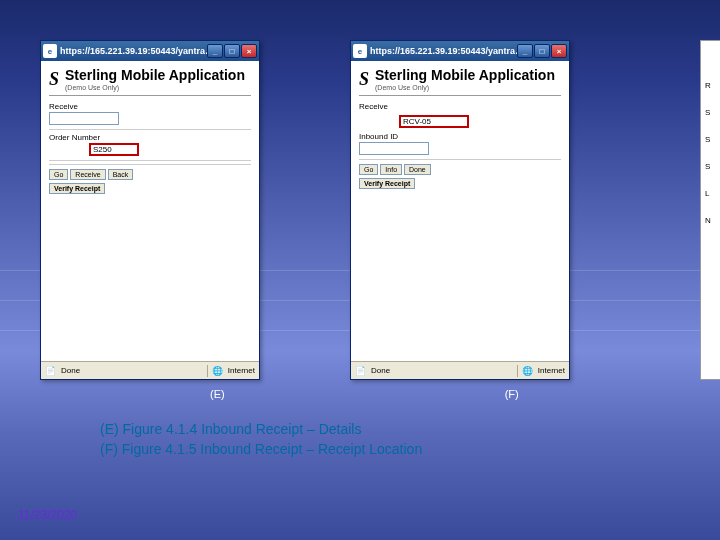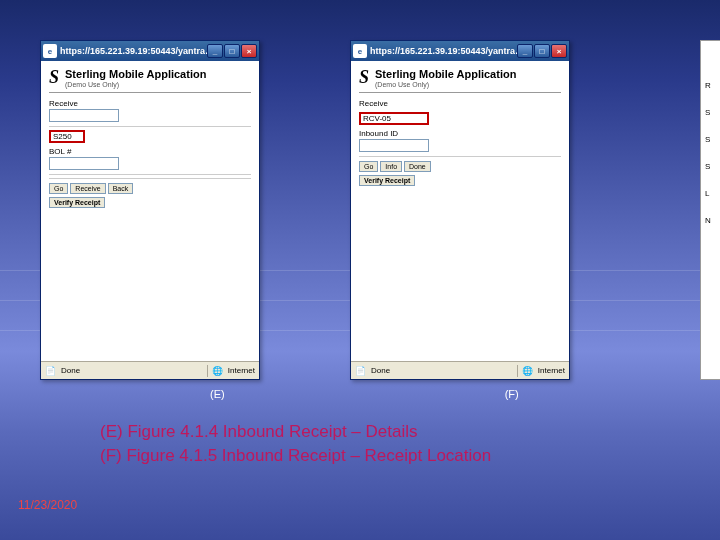--- a/index.html
+++ b/index.html
@@ -101,45 +101,46 @@
     font-style: italic;
     font-family: serif;
     font-weight: bold;
   }
   .app-title-block {
     display: flex;
     flex-direction: column;
     gap: 1px;
   }
   .app-title {
-    font-size: 11px;
+    font-size: 14px;
     font-weight: bold;
   }
   .app-subtitle {
     font-size: 7px;
     color: #555;
   }
   .form-row {
     margin-bottom: 4px;
   }
   .form-label {
     font-size: 8px;
     margin-bottom: 1px;
   }
   .form-input {
     border: 1px solid #7f9db9;
     height: 13px;
     padding: 0 2px;
     font-size: 8px;
     background: white;
   }
-  .input-small { width: 36px; }
+  .input-small { width: 50px; }
   .input-med { width: 70px; }
   .input-highlighted {
     border: 2px solid #c00000;
+    margin-left: 40px;
   }
   .hr {
     border: none;
     border-top: 1px solid #ccc;
     margin: 3px 0;
   }
   .btn-row {
     display: flex;
     gap: 2px;
     margin-top: 4px;
@@ -215,29 +216,29 @@
     display: flex;
     color: white;
     font-size: 11px;
   }
   .fig-label-e { margin-left: 170px; }
   .fig-label-f { margin-left: 280px; }
   .caption-block {
     position: absolute;
     top: 420px;
     left: 100px;
-    color: #be185d;
-    font-size: 17px;
+    color: #0369a1;
+    font-size: 14px;
     line-height: 1.4;
   }
   .footer-date {
     position: absolute;
-    bottom: 28px;
+    bottom: 18px;
     left: 18px;
-    color: #ef4444;
+    color: #6d28d9;
     font-size: 12px;
     text-align: right;
   }
 </style>
 </head>
 <body>
 
 <div class="ocean-line" style="top:270px"></div>
 <div class="ocean-line" style="top:300px"></div>
 <div class="ocean-line" style="top:330px"></div>
@@ -261,25 +262,22 @@
           <span class="app-title">Sterling Mobile Application</span>
           <span class="app-subtitle">(Demo Use Only)</span>
         </div>
       </div>
       <div class="form-row">
         <div class="form-label">Receive</div>
         <input class="form-input input-med" value="" style="">
       </div>
       <hr class="hr">
       <div class="form-row">
+        <div class="form-label">Order Number</div>
         <input class="form-input input-small input-highlighted" value="S250" style="">
-      </div>
-      <div class="form-row">
-        <div class="form-label">BOL #</div>
-        <input class="form-input input-med" value="" style="">
       </div>
       <hr class="hr">
       <hr class="hr">
       <div class="btn-row">
         <button class="app-btn">Go</button>
         <button class="app-btn">Receive</button>
         <button class="app-btn">Back</button>
       </div>
       <button class="verify-btn">Verify Receipt</button>
     </div>

